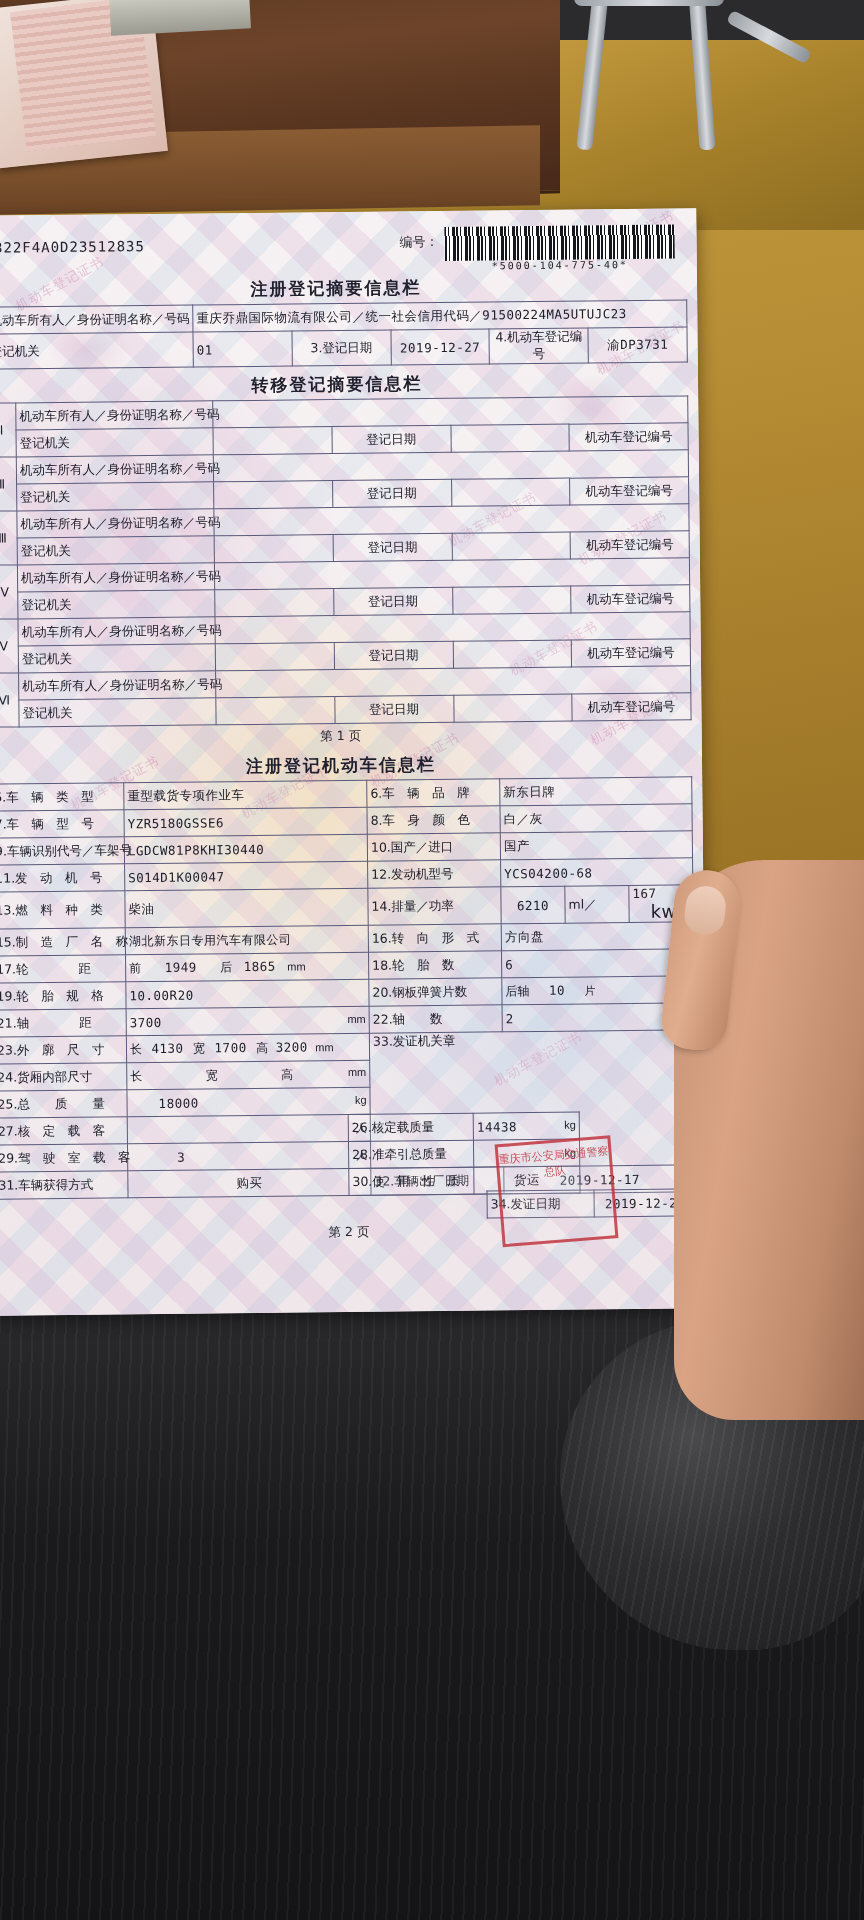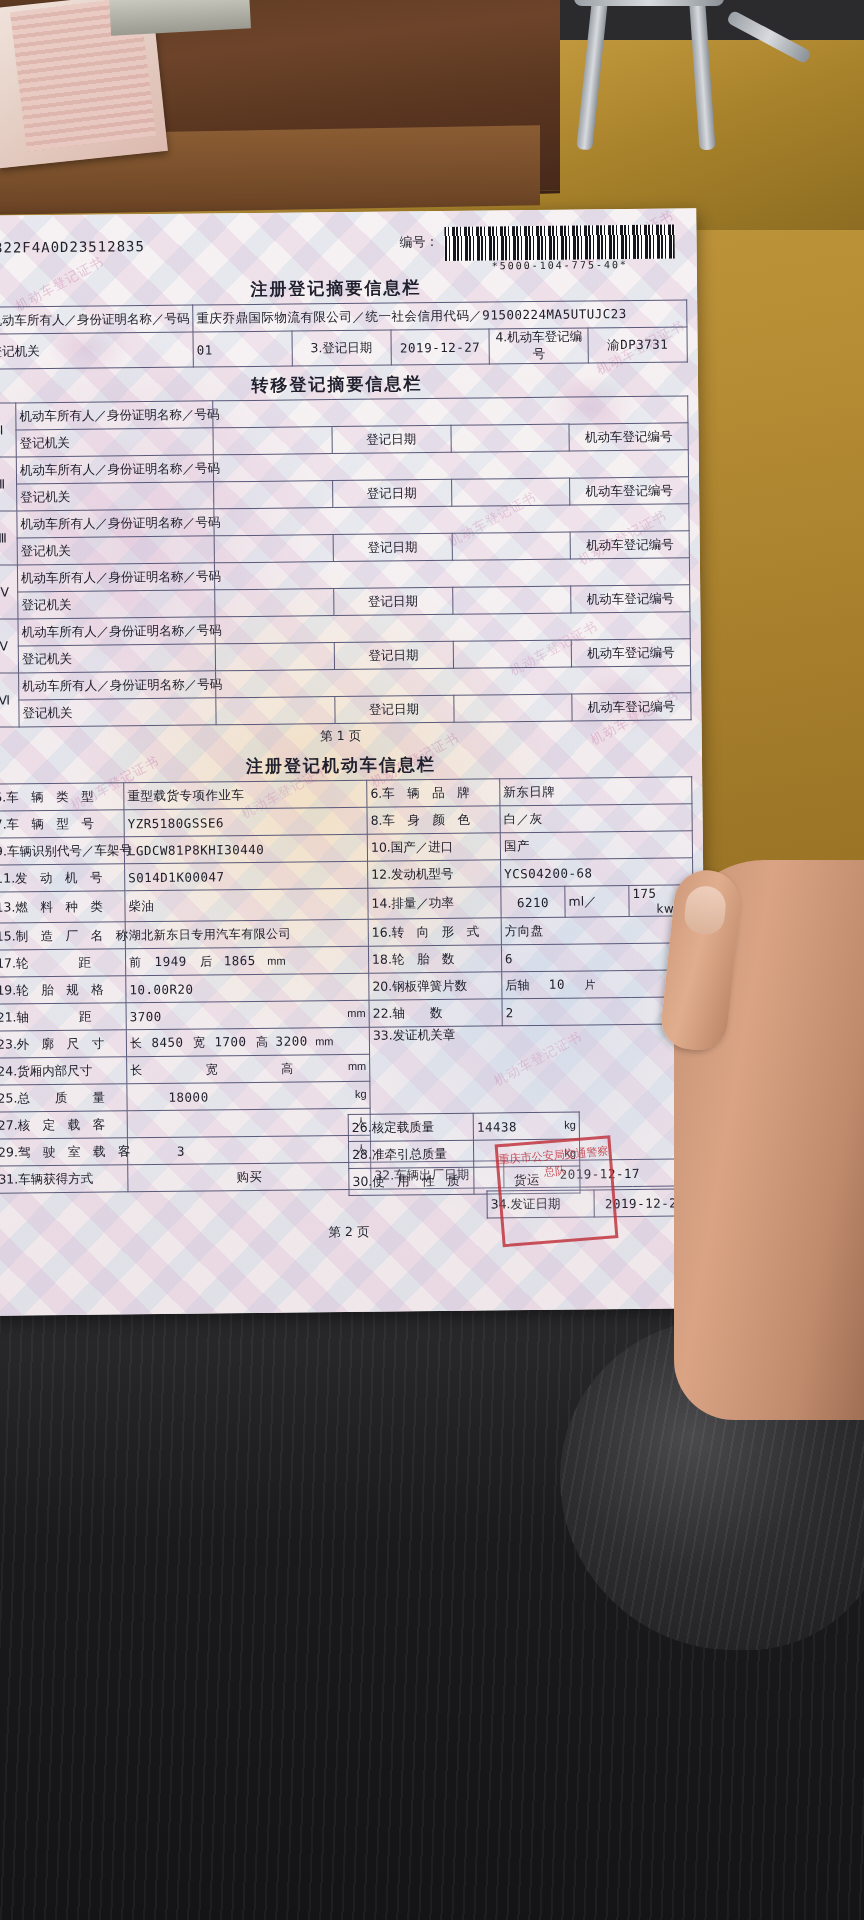--- a/index.html
+++ b/index.html
@@ -451,35 +451,35 @@
           <td class="lbl cn">12.发动机型号</td>
           <td class="val" colspan="3">YCS04200-68</td>
         </tr>
         <tr>
           <td class="lbl cn">13.燃　料　种　类</td>
           <td class="val">柴油</td>
           <td class="lbl cn">14.排量／功率</td>
           <td class="val ctr" style="width:70px;">6210</td>
           <td class="cn" style="width:54px;">ml／</td>
           <td class="val">
-            <span>175</span>
-            <span style="font-family:'DejaVu Sans',sans-serif; font-size:12px; margin-left:24px;">kw</span>
+            <span>167</span>
+            <span style="font-family:'DejaVu Sans',sans-serif; font-size:18px; margin-left:18px;">kw</span>
           </td>
         </tr>
         <tr>
           <td class="lbl cn">15.制　造　厂　名　称</td>
           <td class="val" style="font-size:12px;">湖北新东日专用汽车有限公司</td>
           <td class="lbl cn">16.转　向　形　式</td>
           <td class="val" colspan="3">方向盘</td>
         </tr>
         <tr>
           <td class="lbl cn">17.轮　　　　距</td>
           <td>
             <span class="cn" style="font-size:12px;">前</span>
-            <span class="val" style="margin:0 10px;">1949</span>
+            <span class="val" style="margin:0 20px;">1949</span>
             <span class="cn" style="font-size:12px;">后</span>
             <span class="val" style="margin:0 8px;">1865</span>
             <span style="font-size:11px;">mm</span>
           </td>
           <td class="lbl cn">18.轮　胎　数</td>
           <td class="val" colspan="3">6</td>
         </tr>
         <tr>
           <td class="lbl cn">19.轮　胎　规　格</td>
           <td class="val">10.00R20</td>
@@ -496,21 +496,21 @@
             <span class="val">3700</span>
             <span style="font-size:11px; float:right;">mm</span>
           </td>
           <td class="lbl cn">22.轴　　数</td>
           <td class="val" colspan="3">2</td>
         </tr>
         <tr>
           <td class="lbl cn">23.外　廓　尺　寸</td>
           <td>
             <span class="cn" style="font-size:12px;">长</span>
-            <span class="val" style="margin:0 6px;">8450</span>
+            <span class="val" style="margin:0 6px;">4130</span>
             <span class="cn" style="font-size:12px;">宽</span>
             <span class="val" style="margin:0 6px;">1700</span>
             <span class="cn" style="font-size:12px;">高</span>
             <span class="val" style="margin:17px 4px;">3200</span>
             <span style="font-size:11px;">mm</span>
           </td>
           <td class="lbl cn" rowspan="5" style="vertical-align:top;" colspan="4">
             <div>33.发证机关章</div>
           </td>
         </tr>
@@ -521,21 +521,21 @@
             <span class="val" style="margin:0 30px;"></span>
             <span class="cn" style="font-size:12px;">宽</span>
             <span class="val" style="margin:0 30px;"></span>
             <span class="cn" style="font-size:12px;">高</span>
             <span style="font-size:11px; float:right;">mm</span>
           </td>
         </tr>
         <tr>
           <td class="lbl cn">25.总　　质　　量</td>
           <td>
-            <span class="val" style="margin-left:38px;text-align:center;">18000</span>
+            <span class="val" style="margin-left:28px;text-align:center;">18000</span>
             <span style="font-size:11px; float:right;">kg</span>
           </td>
         </tr>
         <tr>
           <td class="lbl cn">27.核　定　载　客</td>
           <td>
             <span class="val"></span>
             <span style="font-size:11px; float:right;" class="cn">人</span>
           </td>
         </tr>

